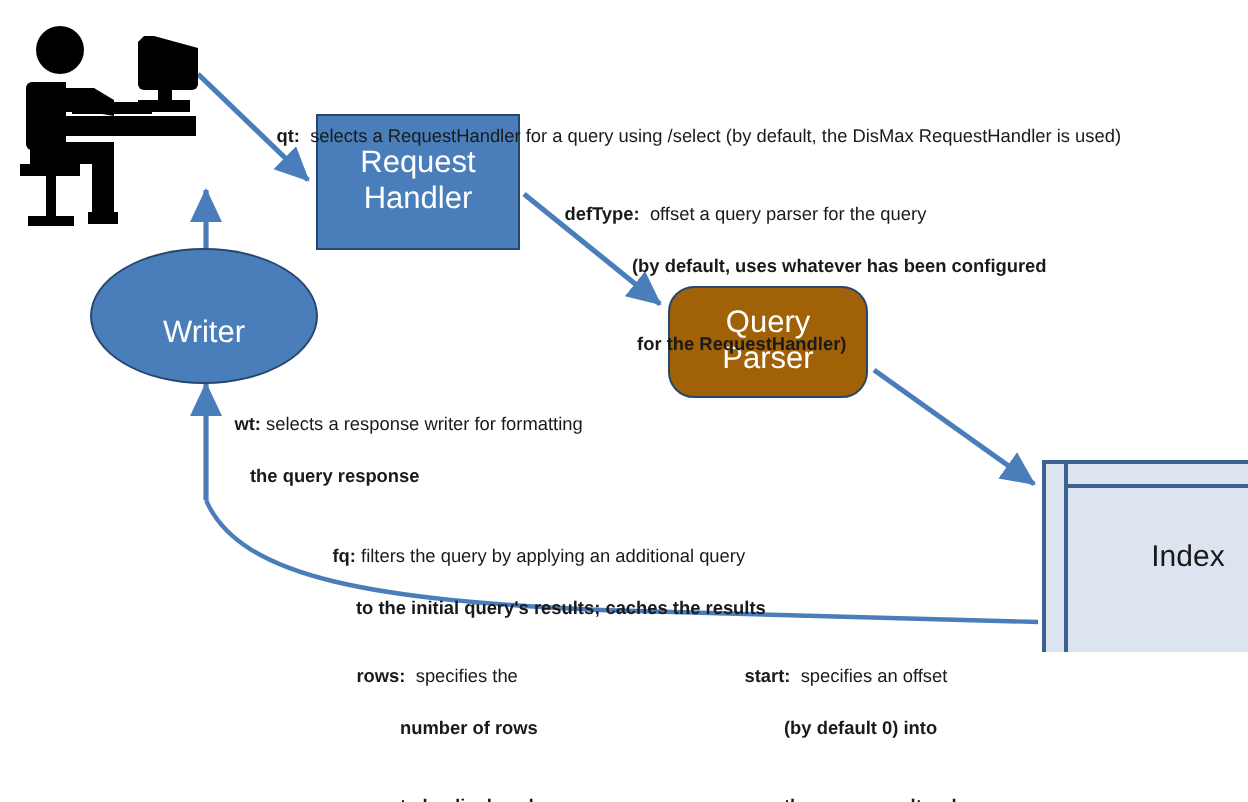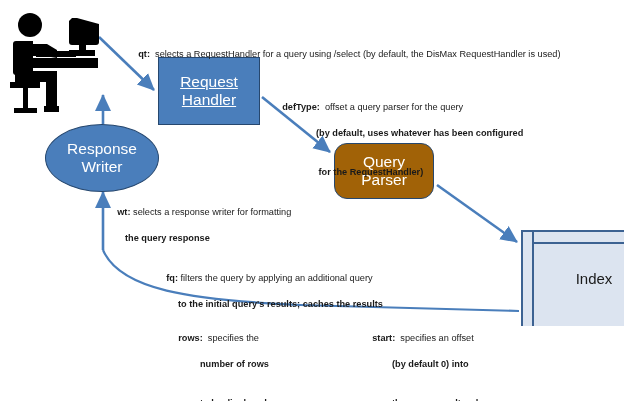--- a/index.html
+++ b/index.html
@@ -35,21 +35,20 @@
     line-height: 1.18;
     z-index: 5;
   }
   #request-handler {
     left: 158px;
     top: 57px;
     width: 100px;
     height: 66px;
     background: #4a7ebb;
     border: 1.6px solid #26476e;
-    text-decoration: underline;
   }
   #query-parser {
     left: 334px;
     top: 143px;
     width: 98px;
     height: 54px;
     background: #a16207;
     border: 1.6px solid #26476e;
     border-radius: 13px;
   }
@@ -126,21 +125,21 @@
     z-index: 6;
   }
   .anno b {
     font-weight: bold;
   }
   .anno .ind {
     display: block;
     font-weight: bold;
   }
 
-  #anno-qt   { left: 128px; top: 35px; }
+  #anno-qt   { left: 128px; top: 49px; }
   #anno-deftype { left: 272px; top: 88px; }
   #anno-qf   { left: 470px; top: 164px; }
   #anno-wt   { left: 107px; top: 193px; }
   #anno-fq   { left: 156px; top: 259px; }
   #anno-rows { left: 168px; top: 319px; }
   #anno-start{ left: 362px; top: 319px; }
 
   
   #person-icon {
     position: absolute;
@@ -218,21 +217,21 @@
 
   <div class="node" id="query-parser">
     <span class="node-label">
       <span>Query</span><br>
       <span>Parser</span>
     </span>
   </div>
 
   <div class="node" id="response-writer">
     <span class="node-label">
-      <span>Response</span><br>
+      <br>
       <span>Writer</span>
     </span>
   </div>
 
   <div id="index-node">
     <div class="idx-body"></div>
     <div class="idx-vline"></div>
     <div class="idx-hline"></div>
     <div class="idx-text">Index</div>
   </div>

